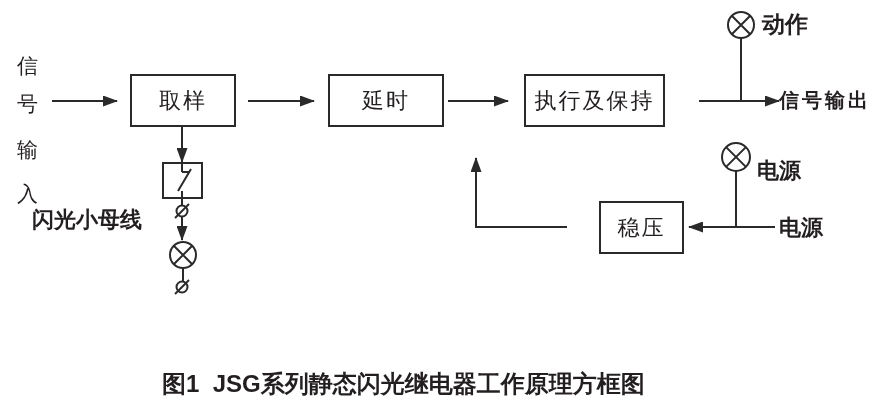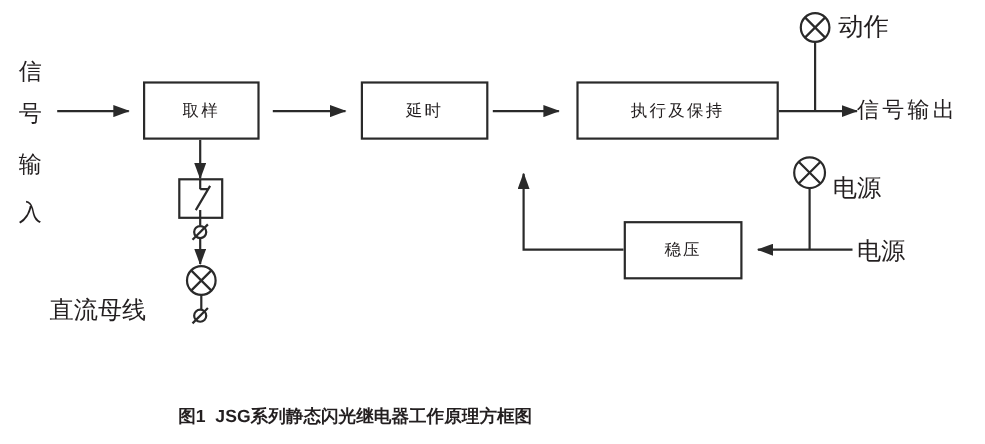--- a/index.html
+++ b/index.html
@@ -16,42 +16,43 @@
     color:var(--text);
     overflow:hidden;
   }
   .stage svg{position:absolute;left:0;top:0;}
   .blk{
     position:absolute;
     box-sizing:border-box;
     border:2px solid var(--line);
     background:var(--bg);
     display:flex;align-items:center;justify-content:center;
-    font-size:15px;
+    font-size:22px;
     letter-spacing:2px;
     color:var(--text);
   }
   .lbl{
     position:absolute;
     font-size:22px;
     line-height:1;
     white-space:nowrap;
     color:var(--text);
+    font-weight:bold;
   }
   .vchar{
     position:absolute;
     left:17px;
     font-size:21px;
     line-height:1;
     color:var(--text);
   }
   .caption{
     position:absolute;
     left:162px;top:371px;
-    font-size:16px;
+    font-size:24px;
     font-weight:bold;
     line-height:1.1;
     white-space:pre;
     color:var(--text);
   }
 </style>
 </head>
 <body>
 
 <div class="stage">
@@ -117,24 +118,24 @@
 
   <div>
     <span class="vchar" style="top:55px">信</span>
     <span class="vchar" style="top:93px">号</span>
     <span class="vchar" style="top:139px">输</span>
     <span class="vchar" style="top:183px">入</span>
   </div>
 
   <div class="blk" style="left:130px;top:74px;width:106px;height:53px">取样</div>
   <div class="blk" style="left:328px;top:74px;width:116px;height:53px">延时</div>
-  <div class="blk" style="left:524px;top:74px;width:184px;height:53px">执行及保持</div>
-  <div class="blk" style="left:567px;top:201px;width:108px;height:53px">稳压</div>
+  <div class="blk" style="left:524px;top:74px;width:141px;height:53px">执行及保持</div>
+  <div class="blk" style="left:599px;top:201px;width:85px;height:53px">稳压</div>
 
   <div class="lbl" style="left:762px;top:13px;font-size:23px">动作</div>
   <div class="lbl" style="left:779px;top:90px;font-size:20px;letter-spacing:3px">信号输出</div>
   <div class="lbl" style="left:757px;top:160px">电源</div>
   <div class="lbl" style="left:779px;top:217px">电源</div>
-  <div class="lbl" style="left:45px;top:271px">直流母线</div>
+  <div class="lbl" style="left:32px;top:209px">闪光小母线</div>
 
   <div class="caption">图1  JSG系列静态闪光继电器工作原理方框图</div>
 
 </div>
 
 </body></html>

